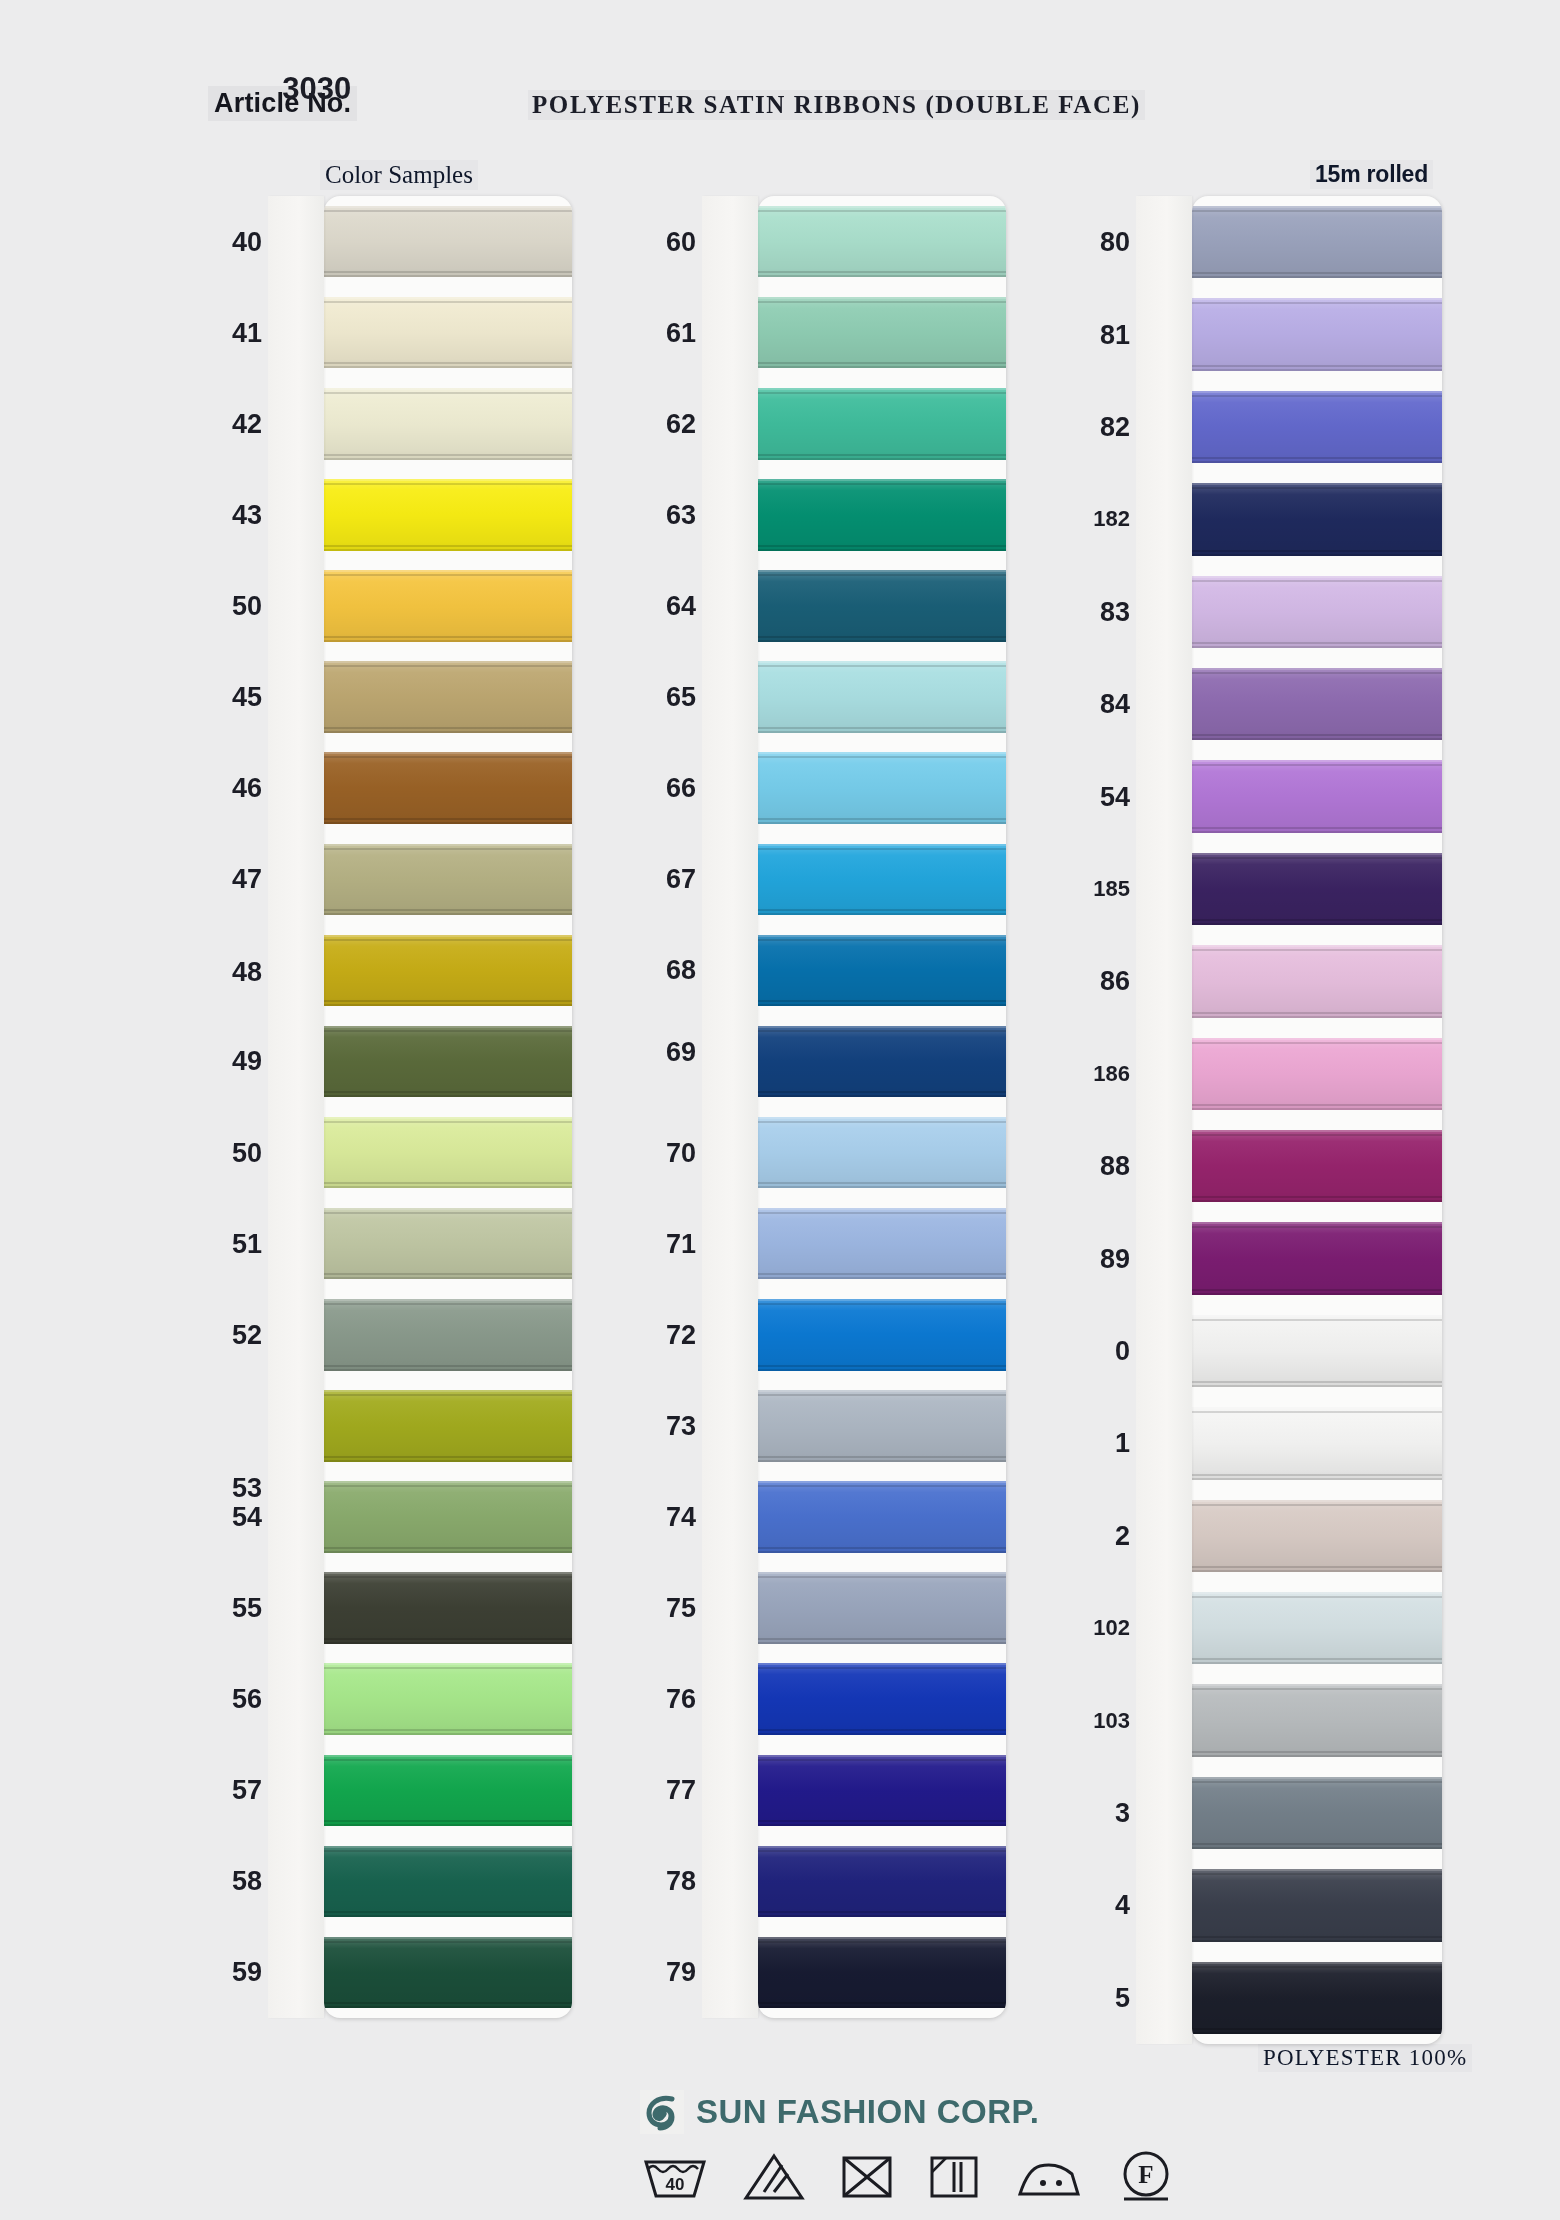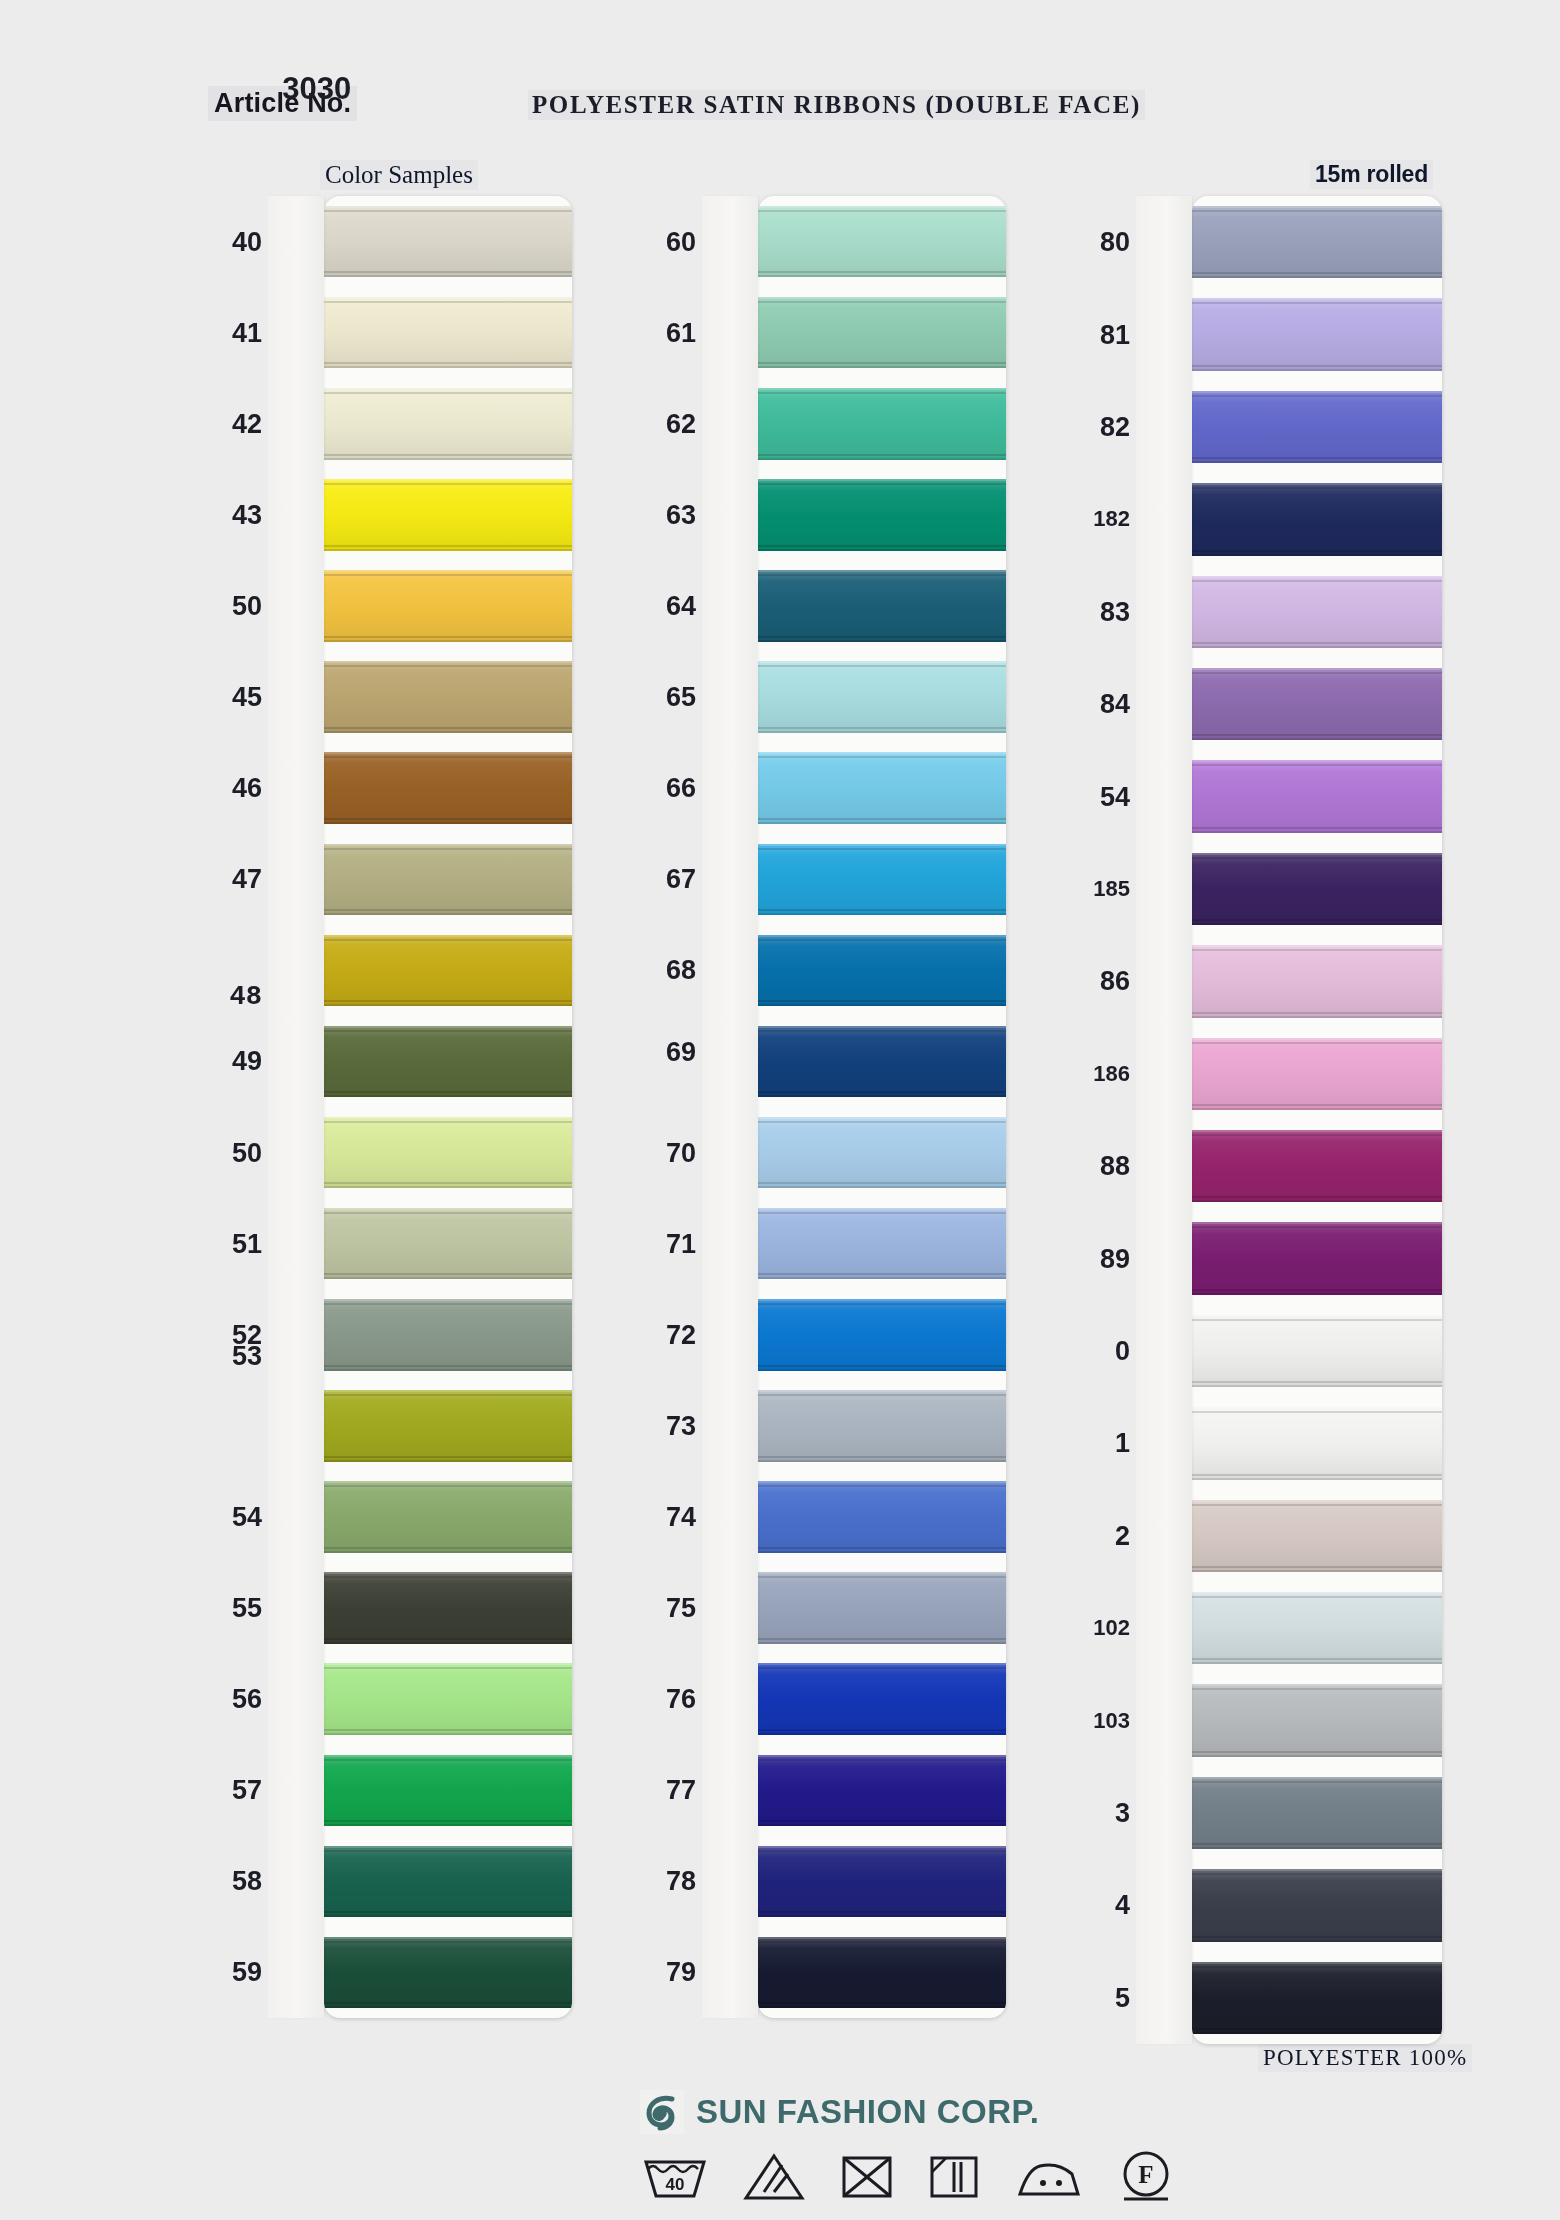--- a/index.html
+++ b/index.html
@@ -139,26 +139,26 @@
   <div class="numstrip"></div>
   <div class="numcol" id="nums-0">
       <div class="num" style="top: 45.5px;">40</div>
       <div class="num" style="top: 136.6px;">41</div>
       <div class="num" style="top: 227.8px;">42</div>
       <div class="num" style="top: 318.8px;">43</div>
       <div class="num" style="top: 409.9px;">50</div>
       <div class="num" style="top: 501.1px;">45</div>
       <div class="num" style="top: 592.1px;">46</div>
       <div class="num" style="top: 683.2px;">47</div>
-      <div class="num" style="top: 801px; font-family: Liberation Mono, monospace;">48</div>
+      <div class="num" style="top: 776px;">48</div>
       <div class="num" style="top: 865.4px;">49</div>
       <div class="num" style="top: 956.5px;">50</div>
       <div class="num" style="top: 1047.6px;">51</div>
       <div class="num" style="top: 1138.7px;">52</div>
-      <div class="num" style="top: 1160px;">53</div>
+      <div class="num" style="top: 1292px;">53</div>
       <div class="num" style="top: 1320.9px;">54</div>
       <div class="num" style="top: 1412px;">55</div>
       <div class="num" style="top: 1503.1px;">56</div>
       <div class="num" style="top: 1594.2px;">57</div>
       <div class="num" style="top: 1685.3px;">58</div>
       <div class="num" style="top: 1776.4px;">59</div>
     </div>
   <div class="swatchcard" id="card-0" style="height: 1822px;">
       <div class="ribbon" title="40" style="--c: #ddd9cc; top: 9.8px; height: 71.5px;"></div>
       <div class="ribbon" title="41" style="--c: #f0ead0; top: 100.9px; height: 71.5px;"></div>

